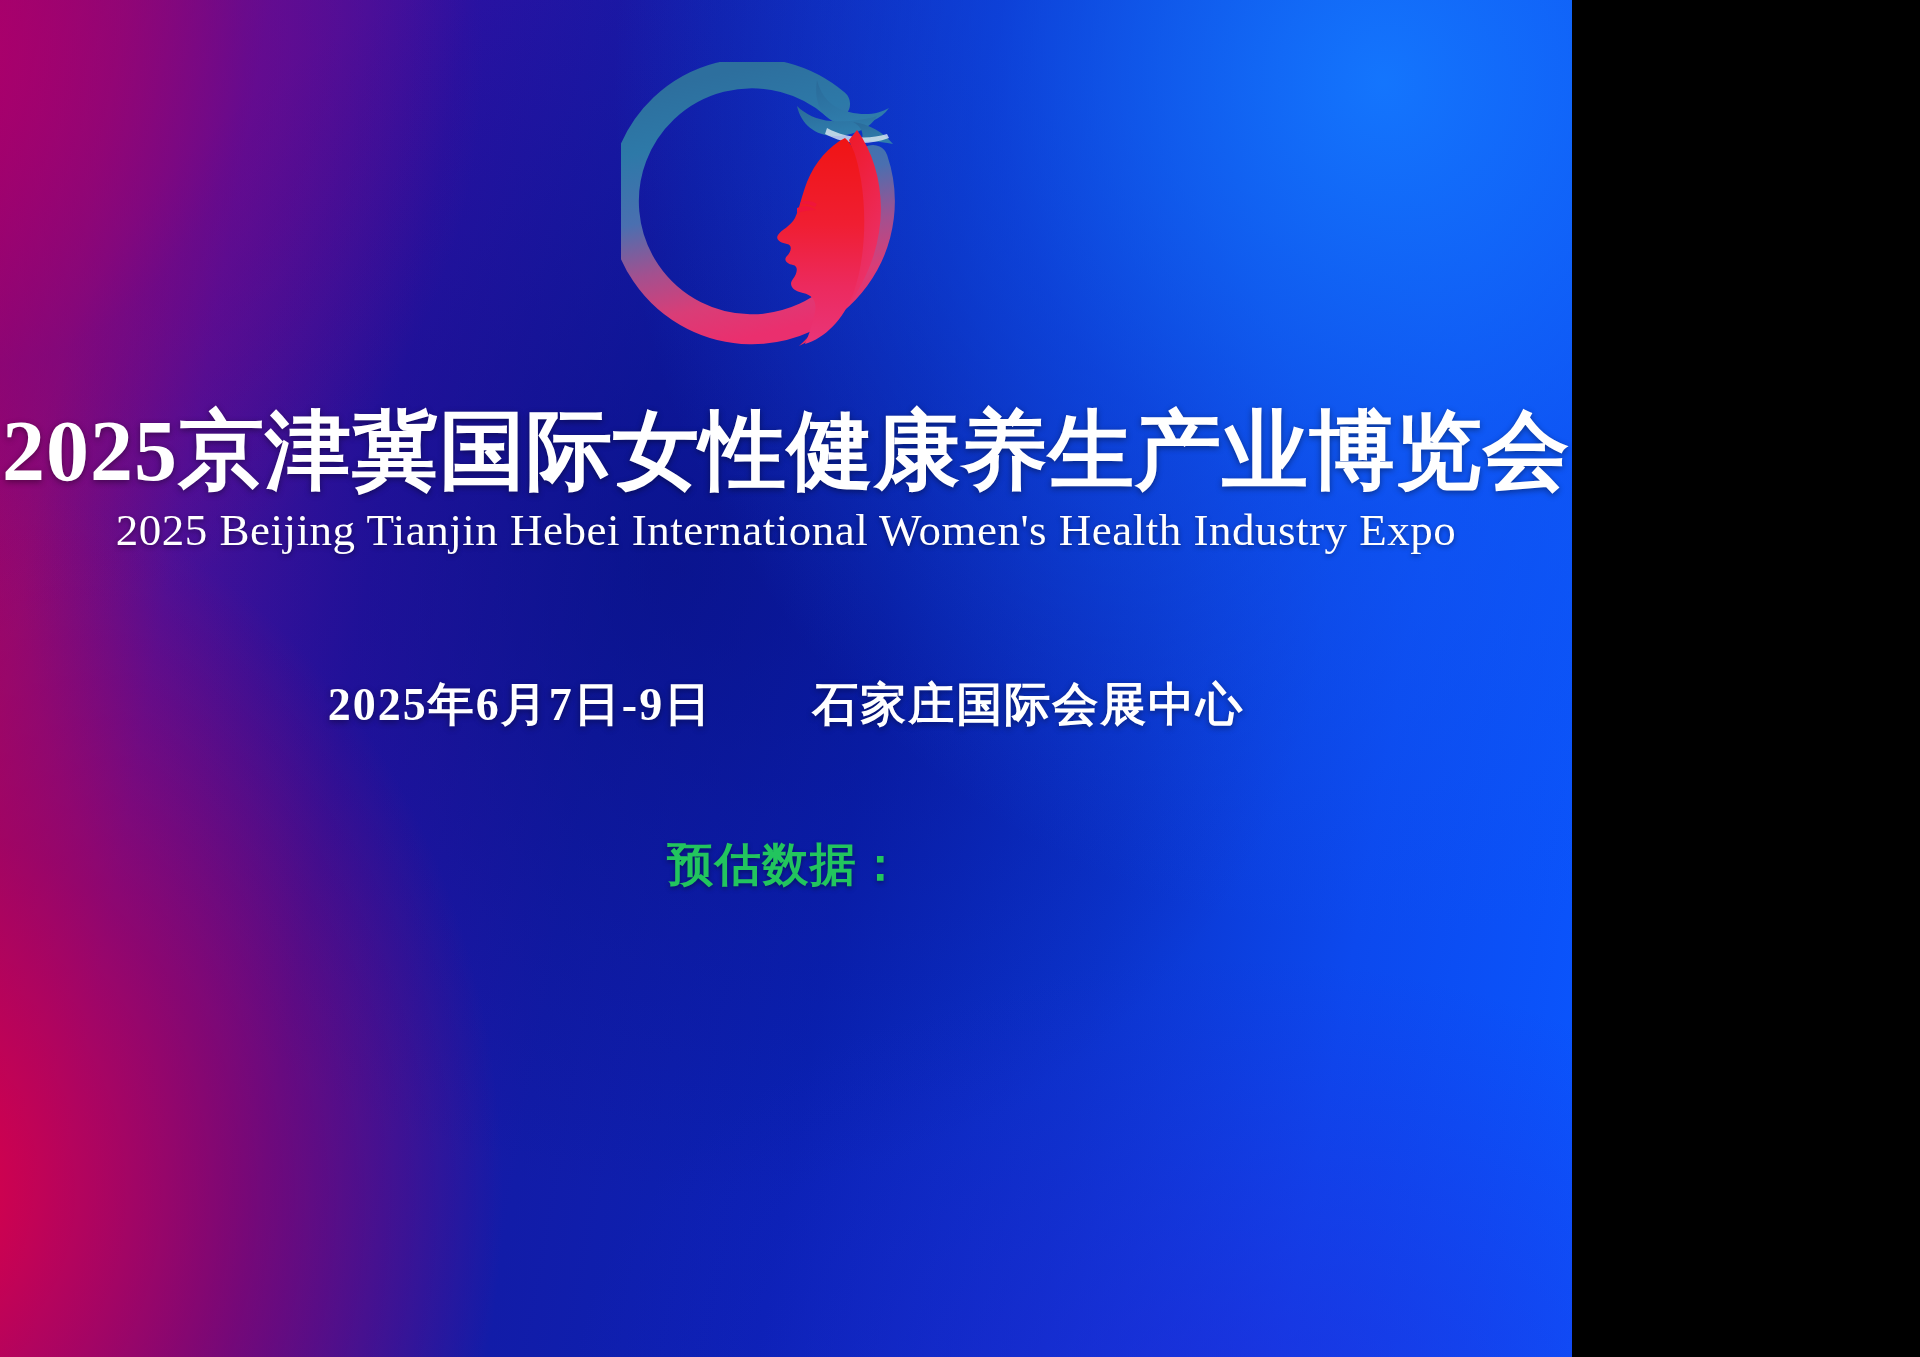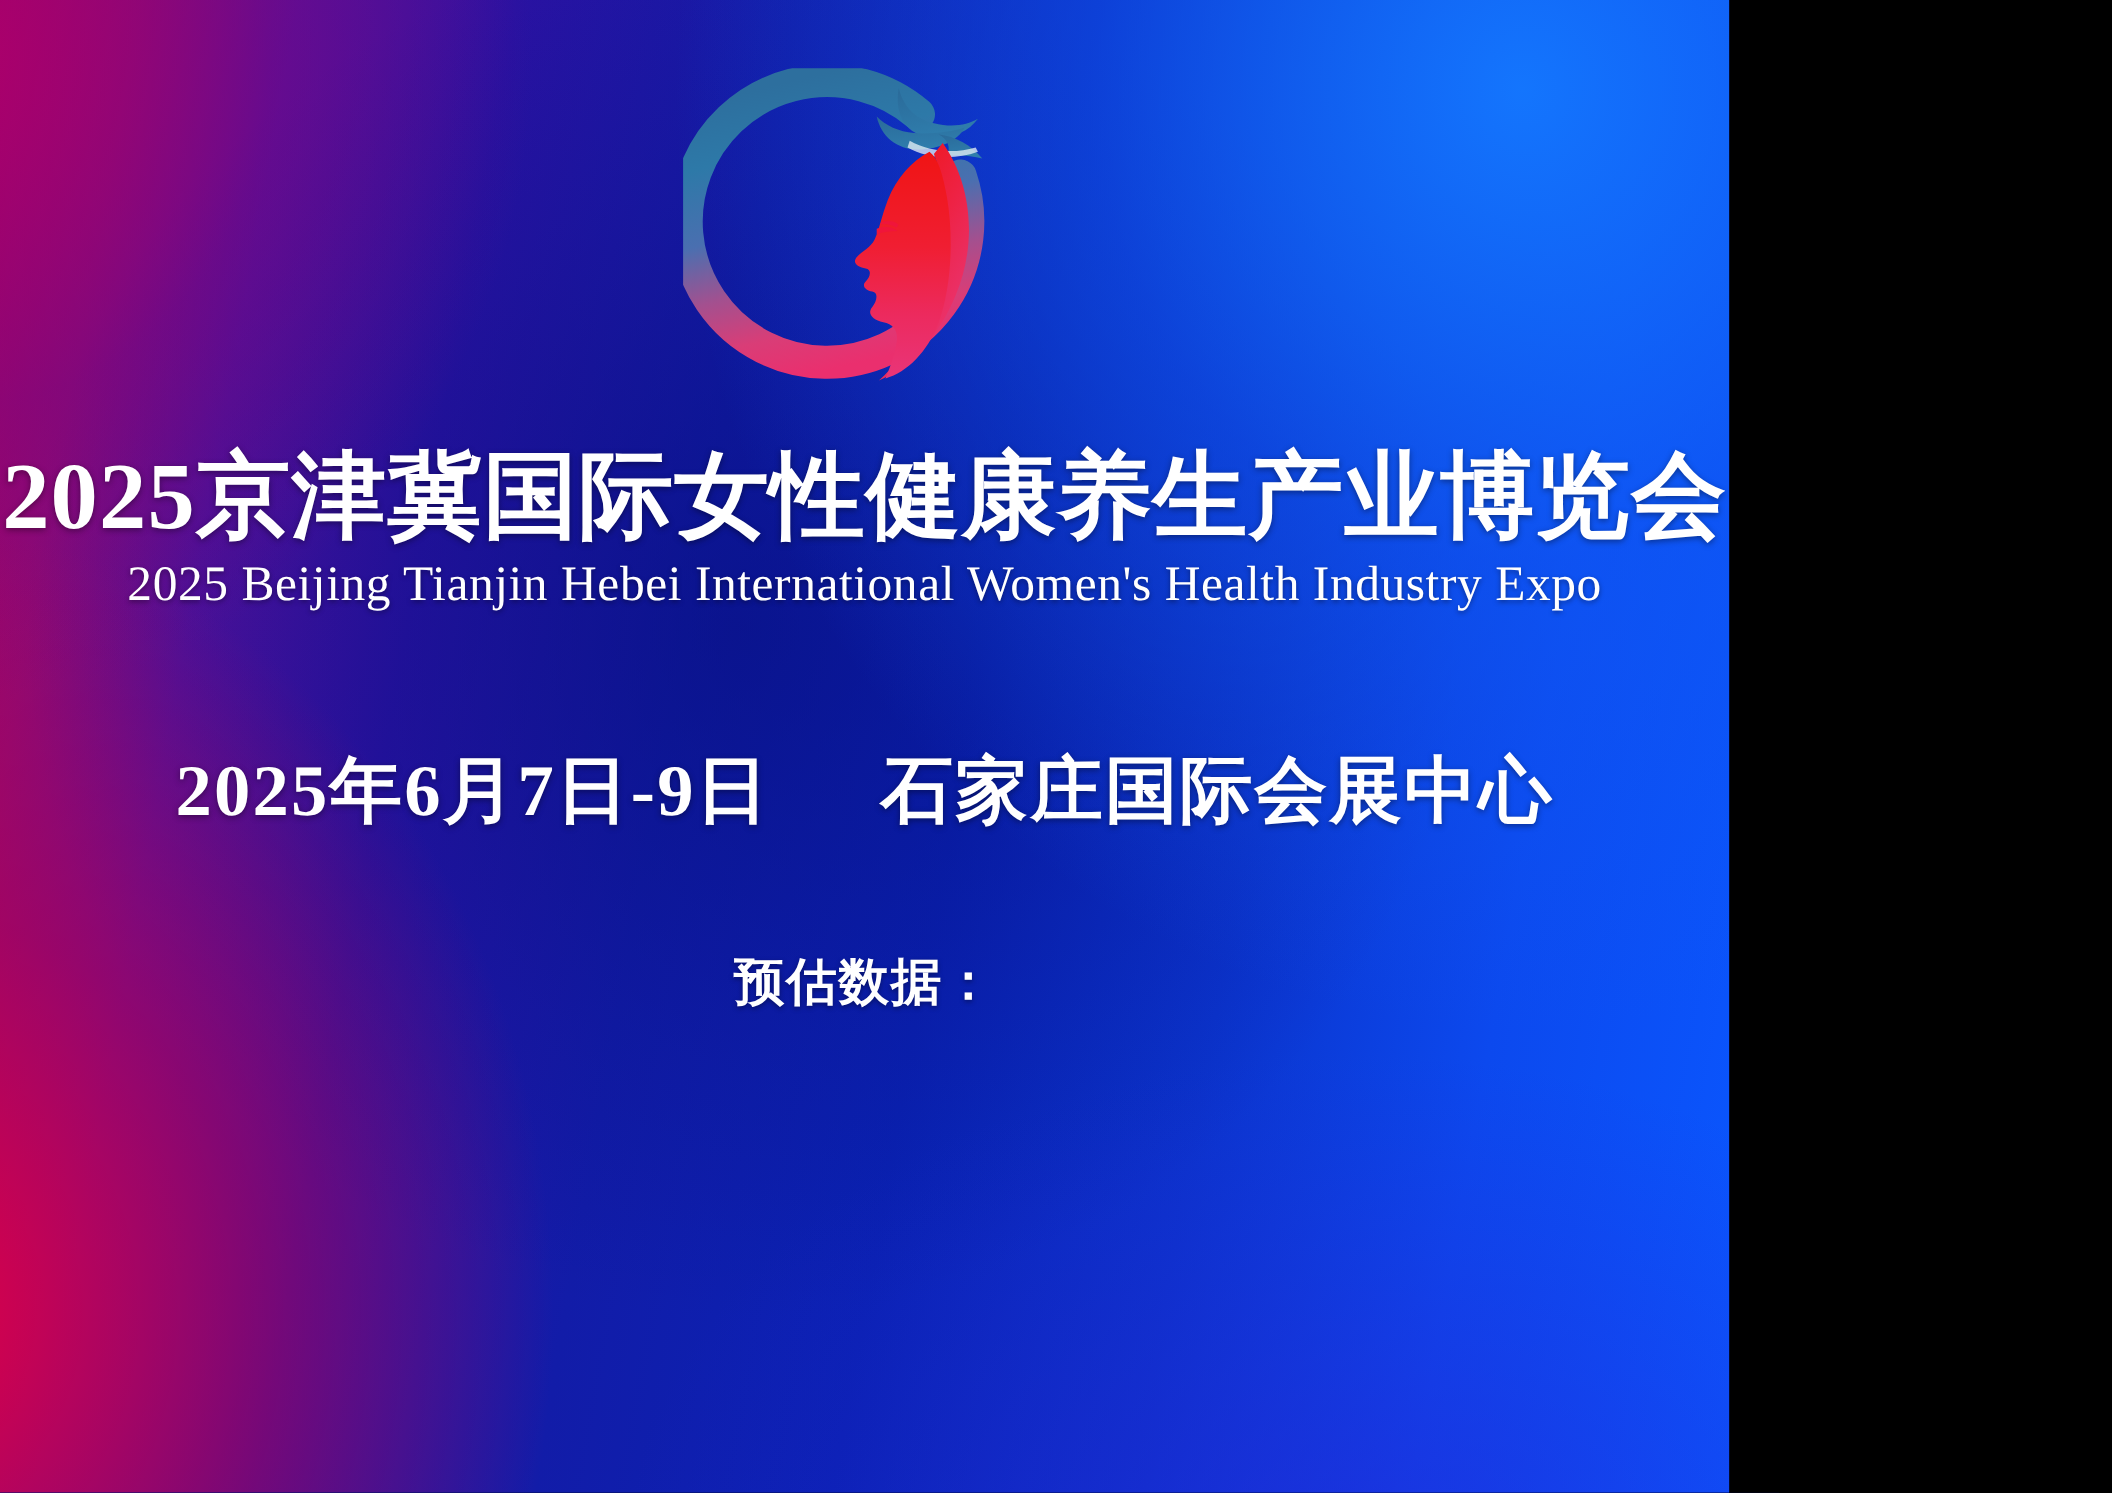--- a/index.html
+++ b/index.html
@@ -97,33 +97,33 @@
     white-space: nowrap;
     text-shadow: 0 2px 5px rgba(0,0,0,0.40);
   }
 
   .meta-row {
     margin-top: 118px;
     display: flex;
     align-items: baseline;
     gap: 100px;
     color: #ffffff;
-    font-size: 66px;
+    font-size: 46px;
     font-weight: bold;
     letter-spacing: 2px;
     white-space: nowrap;
     text-shadow: 0 2px 6px rgba(0,0,0,0.40);
   }
 
   .stats {
     margin-top: 106px;
     display: flex;
     flex-direction: column;
     align-items: center;
-    color: #ffffff;
+    color: #22c55e;
     font-size: 46px;
     font-weight: bold;
     letter-spacing: 1.5px;
     line-height: 1.0;
     white-space: nowrap;
     text-shadow: 0 2px 5px rgba(0,0,0,0.38);
     gap: 44px;
   }
   .stats .stat-line { margin-bottom: 44px; }
   .stats .stat-line:last-child { margin-bottom: 0; }

